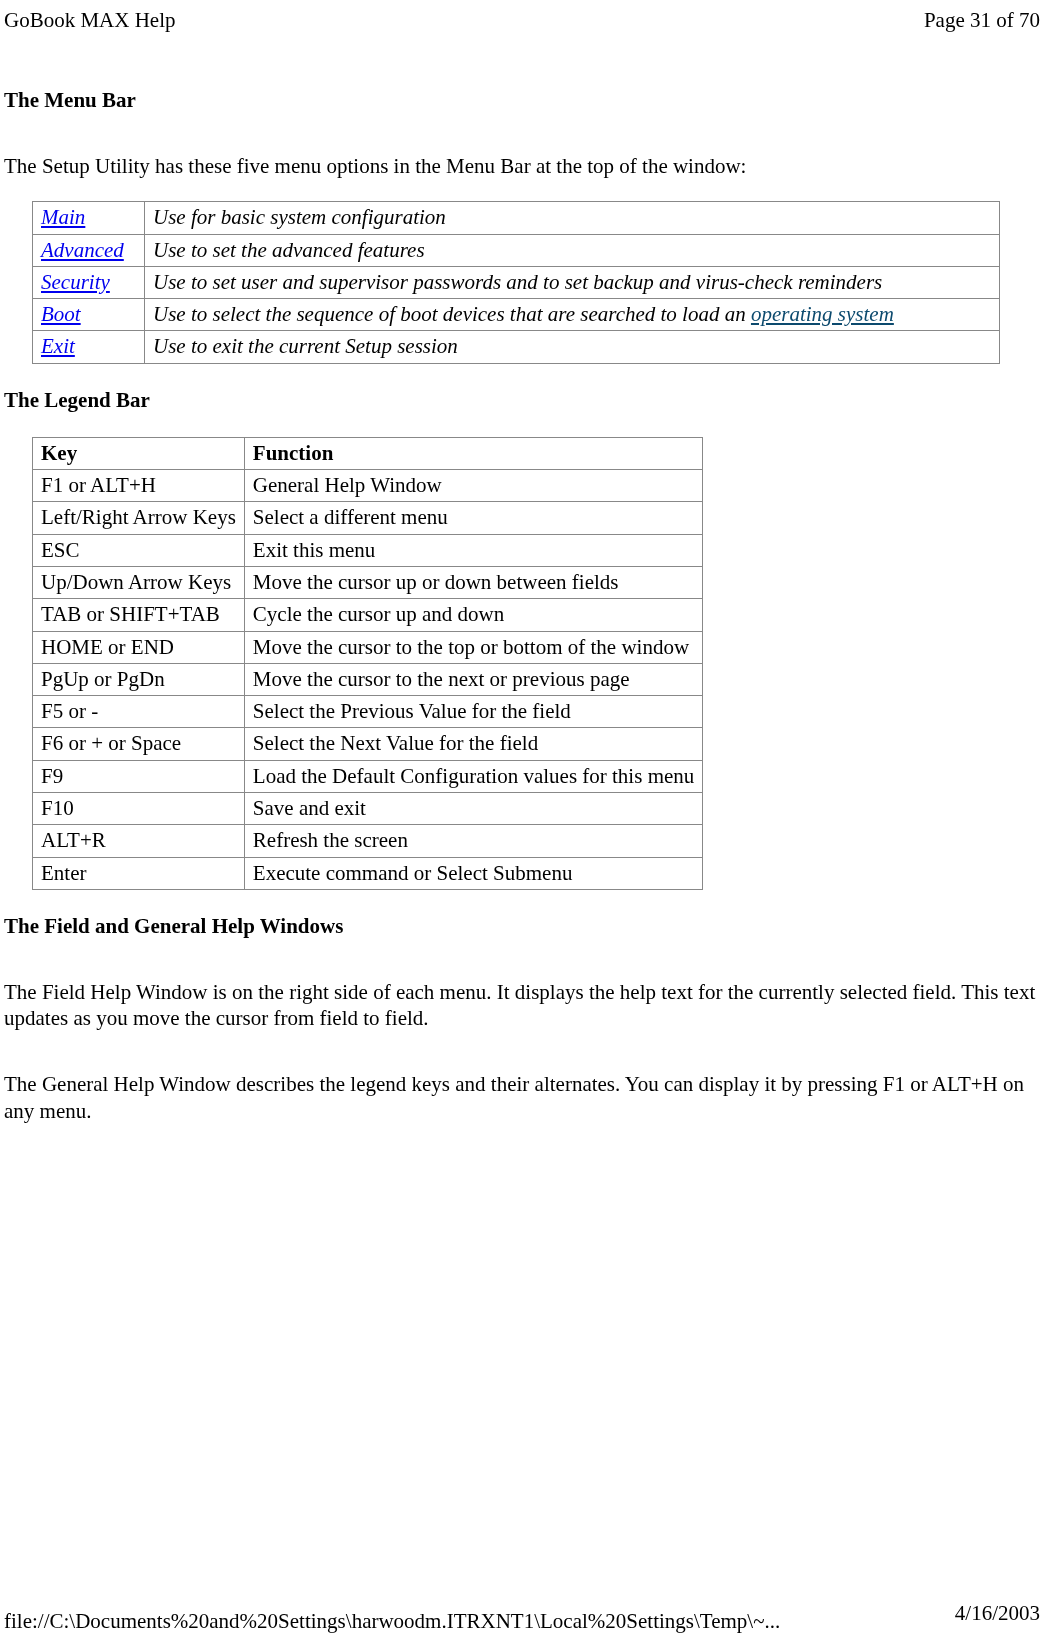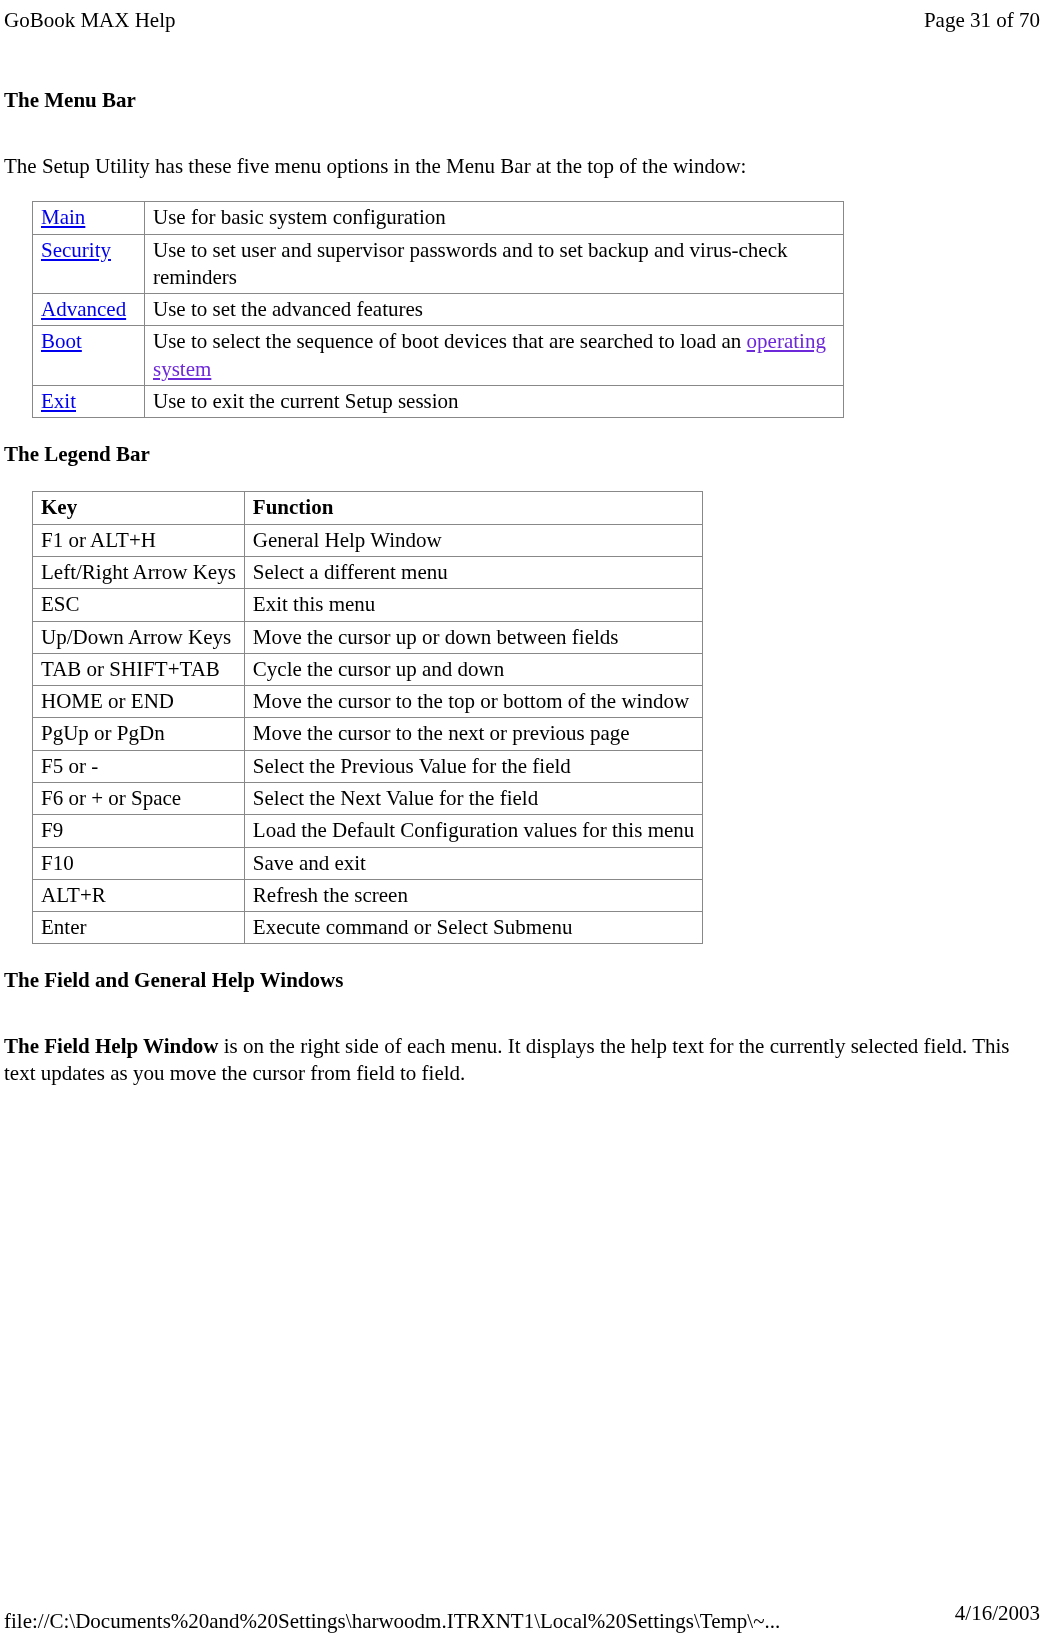--- a/index.html
+++ b/index.html
@@ -61,65 +61,66 @@
       padding: 2px 8px 2px 8px;
       text-align: left;
       vertical-align: top;
       font-weight: normal;
       line-height: 1.3;
     }
     table th {
       font-weight: bold;
     }
     .table1 {
-      width: 812px;
+      width: 968px;
+      font-style: italic;
     }
     .table1 td:first-child {
       width: 112px;
     }
     .table2 {
       width: auto;
       padding-left: 47px;
     }
     a.link {
       color: #0000EE;
       text-decoration: underline;
     }
     a.vlink {
-      color: #6d28d9;
+      color: #0c4a6e;
       text-decoration: underline;
     }
     .bold {
-      font-weight: bold;
+      font-weight: normal;
     }
   </style>
 </head>
 <body>
 
 <div class="header-left">GoBook MAX Help</div>
 <div class="header-right">Page 31 of 70</div>
 
 <div class="content">
 
   <div class="section-heading">The Menu Bar</div>
   <div class="paragraph">The Setup Utility has these five menu options in the Menu Bar at the top of the window:</div>
 
   <table class="table1">
     <tbody>
         <tr>
       <td><a class="link" href="#">Main</a></td>
       <td>Use for basic system configuration</td>
     </tr>
     <tr>
+      <td><a class="link" href="#">Advanced</a></td>
+      <td>Use to set the advanced features</td>
+    </tr>
+    <tr>
       <td><a class="link" href="#">Security</a></td>
       <td>Use to set user and supervisor passwords and to set backup and virus-check reminders</td>
-    </tr>
-    <tr>
-      <td><a class="link" href="#">Advanced</a></td>
-      <td>Use to set the advanced features</td>
     </tr>
     <tr>
       <td><a class="link" href="#">Boot</a></td>
       <td><span>Use to select the sequence of boot devices that are searched to load an </span><a class="vlink" href="#">operating system</a></td>
     </tr>
     <tr>
       <td><a class="link" href="#">Exit</a></td>
       <td>Use to exit the current Setup session</td>
     </tr>
   </tbody>
@@ -185,17 +186,18 @@
           <td>Enter</td>
           <td>Execute command or Select Submenu</td>
         </tr>
   </tbody>
     </table>
 
   <div class="section-heading">The Field and General Help Windows</div>
 
   <div class="paragraph"><span class="bold">The Field Help Window</span><span> is on the right side of each menu.  It displays the help text for the currently selected field.  This text updates as you move the cursor from field to field.</span></div>
 
+  <div class="paragraph"><span class="bold">The General Help Window</span><span> describes the legend keys and their alternates.  You can display it by pressing F1 or ALT+H on any menu.</span></div>
 
 </div>
 
 <div class="footer-left">file://C:\Documents%20and%20Settings\harwoodm.ITRXNT1\Local%20Settings\Temp\~...</div>
 <div class="footer-right">4/16/2003</div>
 
 </body></html>

